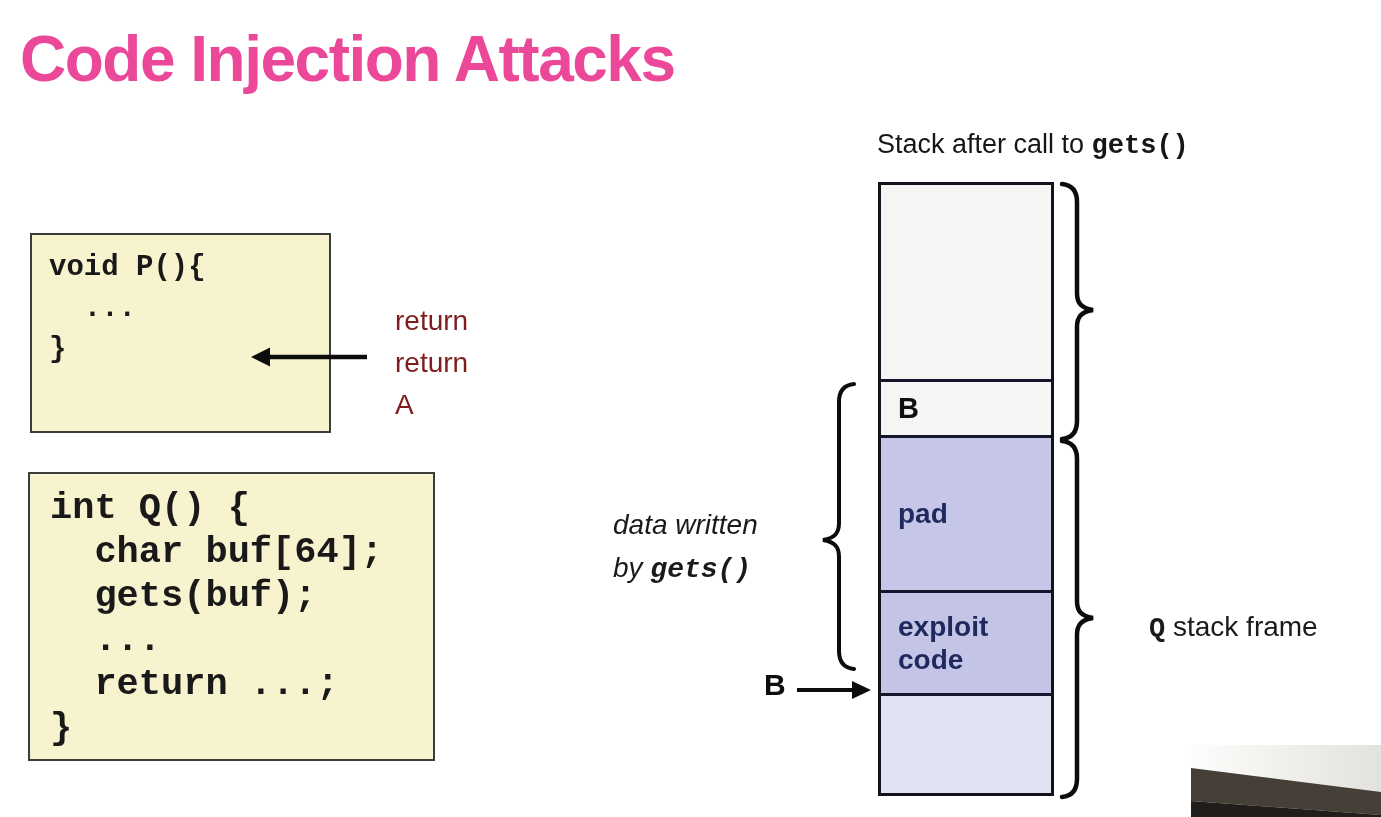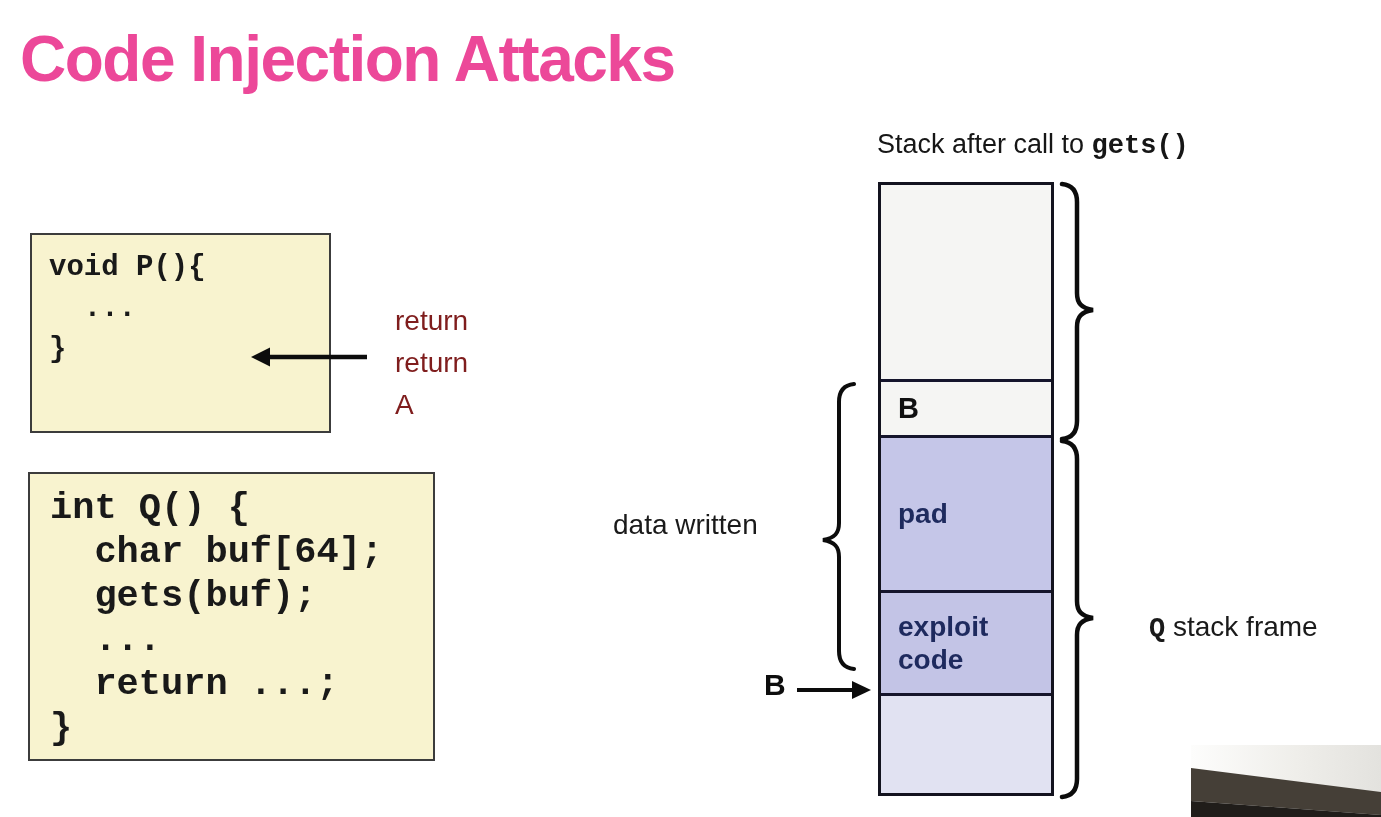--- a/index.html
+++ b/index.html
@@ -34,21 +34,21 @@
   .cell-pbody{height:197px;background:#f5f5f3;}
   .cell-b{height:56px;background:#f5f5f3;font-size:29px;font-weight:bold;color:#101010;}
   .cell-pad{height:155px;background:#c5c6e8;font-size:28px;font-weight:bold;color:#1e2a5e;text-align:right;}
   .cell-exploit{height:103px;background:#c3c4e6;font-size:28px;font-weight:bold;color:#1e2a5e;
     line-height:33px;white-space:pre-line;}
   .cell-bottom{flex:1;background:#e1e2f2;}
   .frame-label{position:absolute;font-size:28px;color:#1a1a1a;white-space:nowrap;}
   .frame-label .mono{font-size:27px;}
   .label-p-frame{left:1113px;top:273px;}
   .label-q-frame{left:1113px;top:611px;margin-left:36px;}
-  .data-written{position:absolute;left:613px;top:503px;font-size:28px;line-height:43px;color:#1a1a1a;white-space:nowrap;}
+  .data-written{position:absolute;left:613px;top:503px;font-size:28px;line-height:43px;color:#1a1a1a;white-space:nowrap;font-style:italic;}
   .b-pointer{position:absolute;left:764px;top:668px;font-size:30px;font-weight:bold;color:#0d0d0d;}
   .overlay-svg{position:absolute;left:0;top:0;pointer-events:none;}
   .webcam{position:absolute;left:1191px;top:745px;}
 </style>
 </head>
 <body>
 
 <div class="slide">
 
   <h1 class="title">Code Injection Attacks</h1>
@@ -92,20 +92,21 @@
     </div>
     <div class="cell cell-bottom"></div>
   </div>
 
   <div class="frame-label label-q-frame">
     <span class="mono">Q</span><span> stack frame</span>
   </div>
 
   <div class="data-written">
     <div>data written</div>
+    <div><span>by </span><span class="mono">gets()</span></div>
   </div>
 
   <div class="b-pointer">B</div>
 
   <svg class="overlay-svg" width="1381" height="817" viewBox="0 0 1381 817">
 
     <g>
       <line x1="367" y1="357" x2="266" y2="357" stroke="#0c0c0c" stroke-width="4.5"></line>
       <polygon points="251,357 270,347.5 270,366.5" fill="#0c0c0c"></polygon>
     </g>

